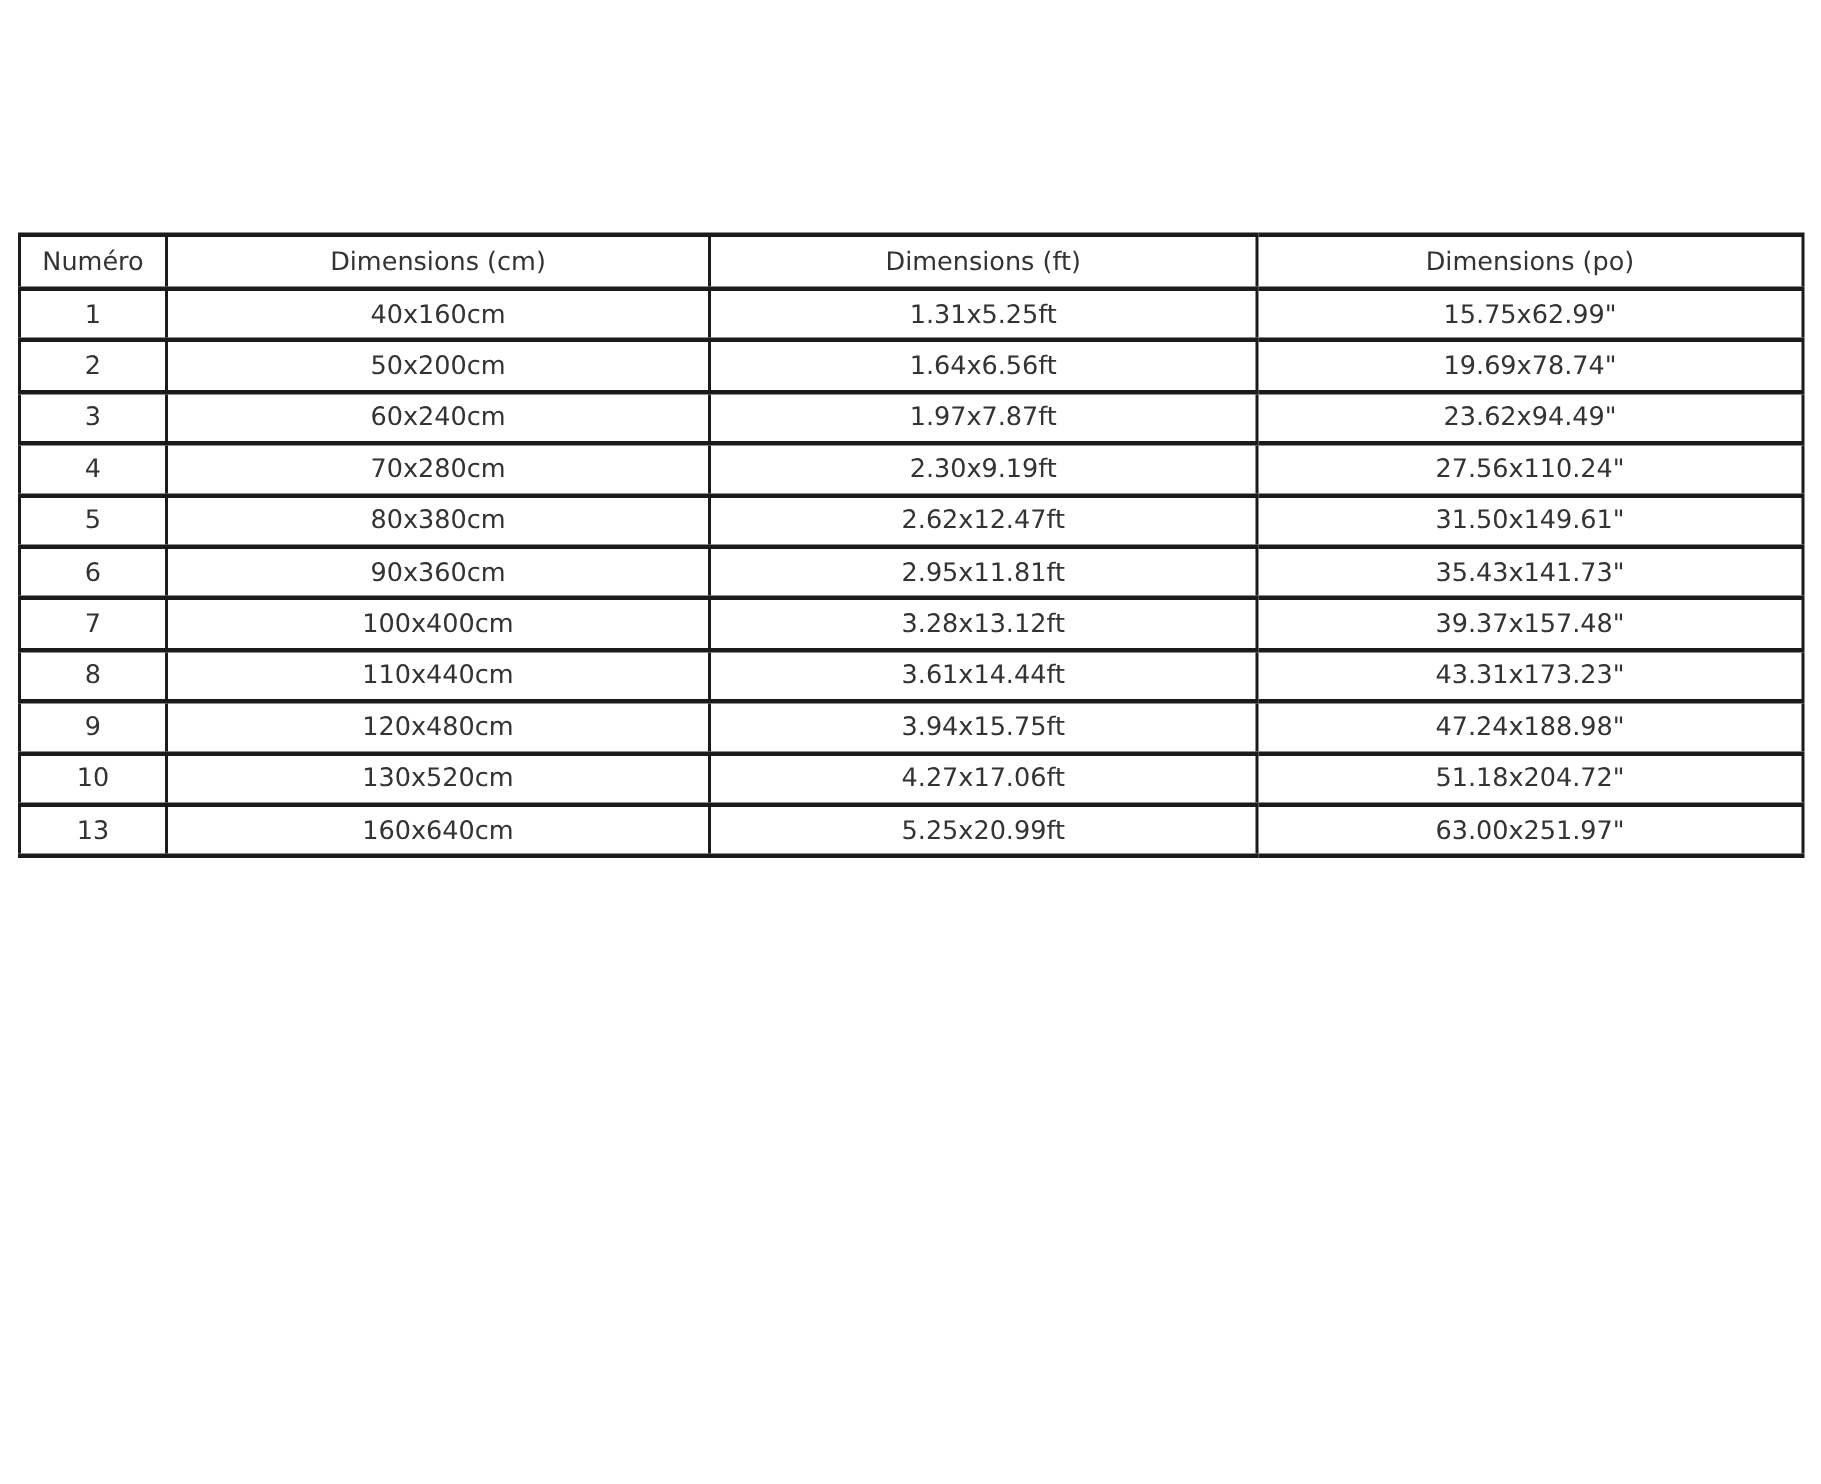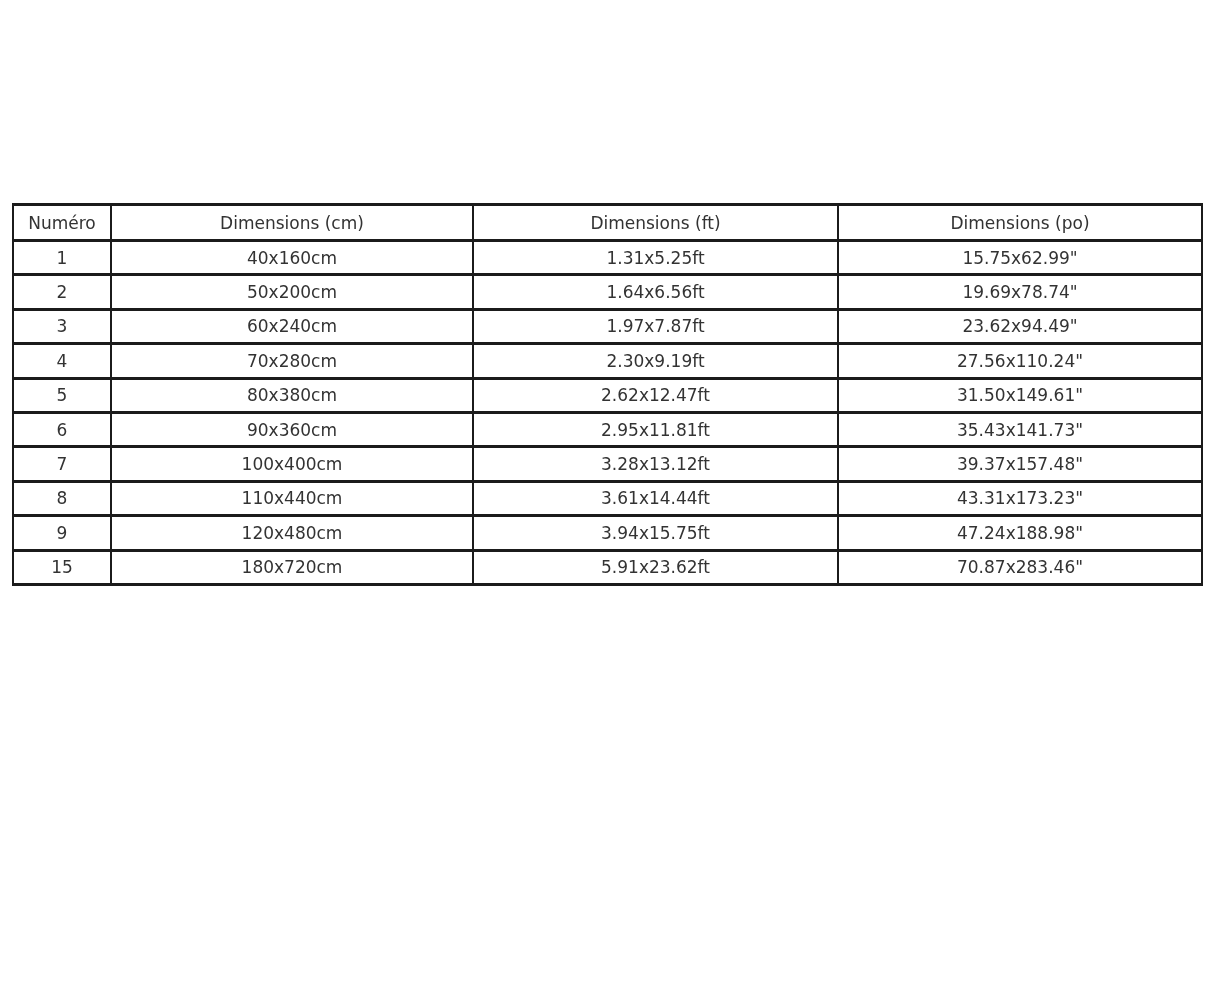--- a/index.html
+++ b/index.html
@@ -20,21 +20,20 @@
     left: 12px;
     top: 155px;
     width: 1189px;
   }
   table.dims-table {
     border-collapse: collapse;
     table-layout: fixed;
     width: 1189px;
     color: var(--text, #333333);
     font-size: 17px;
-    margin-top: 48px;
   }
   table.dims-table th,
   table.dims-table td {
     border: 2px solid var(--border, #1b1b1b);
     border-top-width: 3px;
     border-bottom-width: 3px;
     text-align: center;
     vertical-align: middle;
     font-weight: normal;
     padding: 0 4px;
@@ -112,20 +111,26 @@
           <td>3.61x14.44ft</td>
           <td>43.31x173.23"</td>
         </tr>
         <tr>
           <td>9</td>
           <td>120x480cm</td>
           <td>3.94x15.75ft</td>
           <td>47.24x188.98"</td>
         </tr>
         <tr>
-          <td>15</td>
-          <td>180x720cm</td>
-          <td>5.91x23.62ft</td>
-          <td>70.87x283.46"</td>
+          <td>10</td>
+          <td>130x520cm</td>
+          <td>4.27x17.06ft</td>
+          <td>51.18x204.72"</td>
+        </tr>
+        <tr>
+          <td>13</td>
+          <td>160x640cm</td>
+          <td>5.25x20.99ft</td>
+          <td>63.00x251.97"</td>
         </tr>
       </tbody>
   </table>
 </div>
 
 </body></html>

